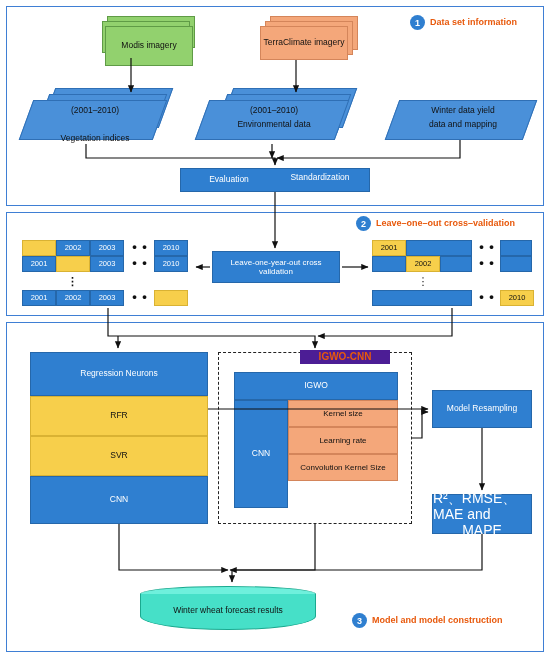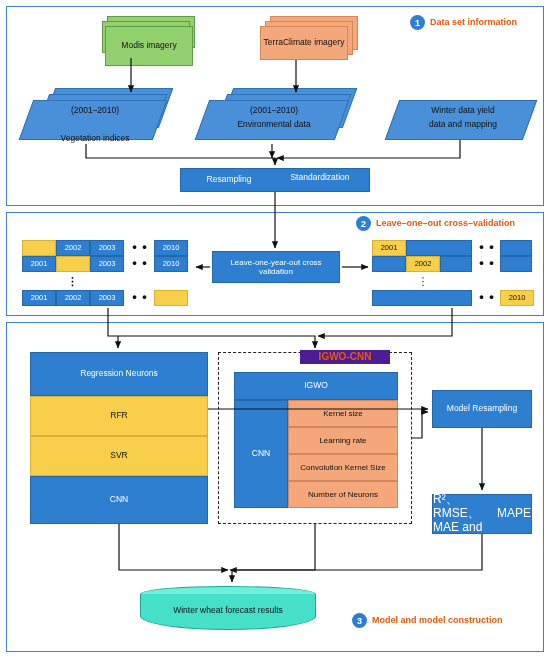--- a/index.html
+++ b/index.html
@@ -86,21 +86,21 @@
     <div class="abs txt para-lbl" style="left:10px;top:30px;width:136px;height:14px;">Environmental data</div>
   </div>
 
   <div class="abs" style="left:388px;top:96px;width:150px;height:48px;">
     <div class="abs para" style="left:4px;top:4px;width:138px;height:40px;"></div>
     <div class="abs txt para-lbl" style="left:8px;top:8px;width:134px;height:14px;">Winter data yield</div>
     <div class="abs txt para-lbl" style="left:8px;top:22px;width:134px;height:14px;">data and mapping</div>
   </div>
 
   <div class="abs rect-blue" style="left:180px;top:168px;width:190px;height:24px;"></div>
-  <div class="abs txt" style="left:185px;top:168px;width:88px;height:24px;font-size:8.5px;color:#fff;">Resampling</div>
+  <div class="abs txt" style="left:185px;top:168px;width:88px;height:24px;font-size:8.5px;color:#fff;">Evaluation</div>
   <div class="abs txt" style="left:273px;top:168px;width:94px;height:20px;font-size:8.5px;color:#fff;">Standardization</div>
 
   <div class="abs frame" style="left:6px;top:212px;width:538px;height:104px;"></div>
 
   <div class="abs badge" style="left:356px;top:216px;width:15px;height:15px;">
     <span>2</span>
   </div>
   <div class="abs badge-lbl txt" style="left:376px;top:216px;width:165px;height:15px;justify-content:flex-start;">Leave–one–out cross–validation</div>
 
   <div class="abs rect-blue txt" style="left:212px;top:251px;width:128px;height:32px;flex-direction:column;font-size:8px;color:#fff;">
@@ -188,28 +188,25 @@
   </div>
   <div class="abs rect-salmon txt" style="left:288px;top:400px;width:110px;height:27px;font-size:8px;">
     <span>Kernel size</span>
   </div>
   <div class="abs rect-salmon txt" style="left:288px;top:427px;width:110px;height:27px;font-size:8px;">
     <span>Learning rate</span>
   </div>
   <div class="abs rect-salmon txt" style="left:288px;top:454px;width:110px;height:27px;font-size:8px;">
     <span>Convolution Kernel Size</span>
   </div>
-  <div class="abs rect-salmon txt" style="left:288px;top:481px;width:110px;height:27px;font-size:8px;">
-    <span>Number of Neurons</span>
-  </div>
 
   <div class="abs rect-blue txt" style="left:432px;top:390px;width:100px;height:38px;font-size:8.5px;color:#fff;">
     <span>Model Resampling</span>
   </div>
-  <div class="abs rect-blue txt" style="left:432px;top:494px;width:100px;height:40px;font-size:12px;color:#fff;">
+  <div class="abs rect-blue txt" style="left:432px;top:494px;width:100px;height:40px;font-size:14px;color:#fff;flex-direction:column;">
     <span>R²、RMSE、MAE and</span>
     <span>MAPE</span>
   </div>
 
   <div class="abs cyl-top" style="left:140px;top:586px;width:176px;height:16px;"></div>
   <div class="abs cyl-body" style="left:140px;top:594px;width:176px;height:36px;border-top:none;border-radius:0 0 88px 88px / 0 0 14px 14px;"></div>
   <div class="abs txt cyl-lbl" style="left:142px;top:598px;width:172px;height:26px;">Winter wheat forecast results</div>
 
   <svg class="arrows" viewBox="0 0 550 659">
     <defs>

